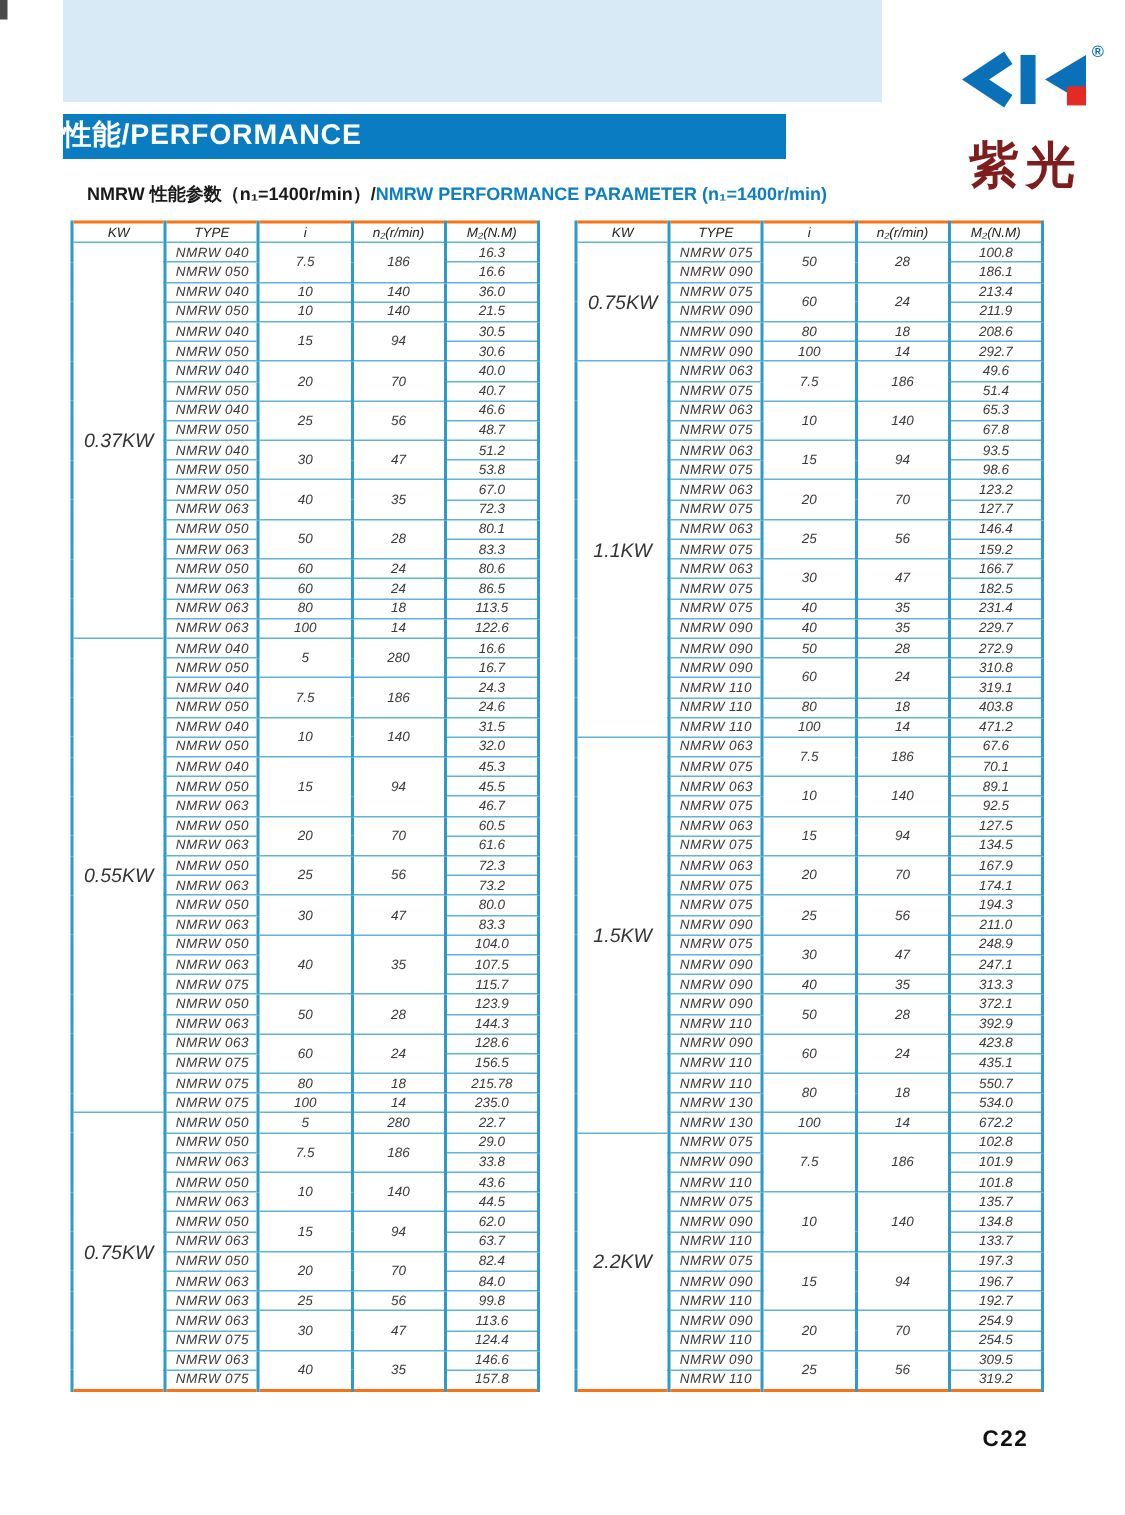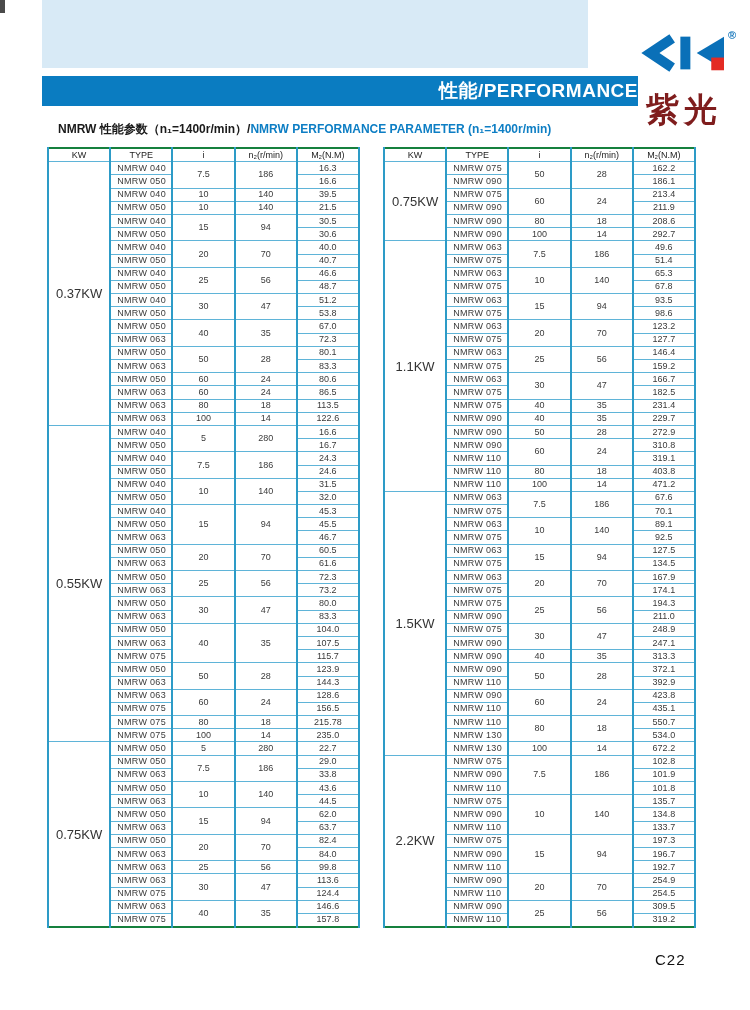--- a/index.html
+++ b/index.html
@@ -1,43 +1,43 @@
 <!DOCTYPE html>
 <html><head>
 <meta charset="utf-8">
 <style>
   html,body{margin:0;padding:0;background:#ffffff;}
   .page{position:relative;width:750px;height:1010px;background:#ffffff;overflow:hidden;
         font-family:"Liberation Sans","DejaVu Sans",sans-serif;}
   .corner-mark{position:absolute;left:0;top:0;width:5px;height:13px;background:#4a4a4a;}
   .top-band{position:absolute;left:42px;top:0;width:546px;height:68px;background:#d8eaf6;}
-  .banner{position:absolute;left:42px;top:76px;width:596px;height:30px;background:#0a7cc1;
+  .banner{position:absolute;left:42px;top:76px;width:482px;height:30px;background:#0a7cc1;
           color:#ffffff;font-weight:bold;font-size:19px;line-height:30px;
-          box-sizing:border-box;letter-spacing:0.5px;text-align:right;}
+          box-sizing:border-box;letter-spacing:0.5px;}
   .doc-title{position:absolute;left:46px;top:121px;font-size:12px;font-weight:bold;white-space:nowrap;margin-left:12px;}
   .t-black{color:#1a1a1a;}
   .t-blue{color:#0d7ec4;}
   .logo{position:absolute;left:628px;top:33px;width:112px;}
   .logo svg{display:block;margin:0 auto;}
   .logo .reg{position:absolute;right:4px;top:-4px;font-size:11px;font-weight:bold;color:#0a70b8;}
   .logo-cn{margin-top:20px;text-align:center;font-size:33px;font-weight:bold;color:#7f1d1d;
            letter-spacing:5px;line-height:1;}
   table.perf{position:absolute;top:147px;width:313px;border-collapse:collapse;table-layout:fixed;
-             border:2px solid #15803d;}
+             border:2px solid #f97316;font-style:italic;}
   #table-left{left:47px;}
   #table-right{left:383px;}
   table.perf th,table.perf td{
       border-top:1px solid #5fb4d8;border-bottom:1px solid #5fb4d8;
       border-left:2px solid #2d9bc7;border-right:2px solid #2d9bc7;
       height:12.2px;padding:0;font-size:9px;line-height:1;color:#3a3a3a;
       text-align:center;vertical-align:middle;font-weight:normal;overflow:hidden;white-space:nowrap;}
   table.perf th{color:#222222;}
   table.perf td.type{text-align:left;padding-left:6px;letter-spacing:0.3px;}
   table.perf td.kw{font-size:13px;color:#333333;}
-  .page-num{position:absolute;left:655px;top:951px;font-size:15px;font-weight:normal;
+  .page-num{position:absolute;left:655px;top:951px;font-size:15px;font-weight:bold;
             color:#111111;letter-spacing:1px;}
 </style>
 </head>
 <body>
 
 <div class="page">
 
   <div class="corner-mark"></div>
   <div class="top-band"></div>
 
@@ -79,21 +79,21 @@
           <td>16.3</td>
         </tr>
         <tr>
           <td class="type">NMRW 050</td>
           <td>16.6</td>
         </tr>
         <tr>
           <td class="type">NMRW 040</td>
           <td rowspan="1">10</td>
           <td rowspan="1">140</td>
-          <td>39.5</td>
+          <td>36.0</td>
         </tr>
         <tr>
           <td class="type">NMRW 050</td>
           <td rowspan="1">10</td>
           <td rowspan="1">140</td>
           <td>21.5</td>
         </tr>
         <tr>
           <td class="type">NMRW 040</td>
           <td rowspan="2">15</td>
@@ -383,21 +383,21 @@
           <th>n₂(r/min)</th>
           <th>M₂(N.M)</th>
         </tr>
       </thead>
       <tbody>
         <tr>
           <td class="kw" rowspan="6">0.75KW</td>
           <td class="type">NMRW 075</td>
           <td rowspan="2">50</td>
           <td rowspan="2">28</td>
-          <td>162.2</td>
+          <td>100.8</td>
         </tr>
         <tr>
           <td class="type">NMRW 090</td>
           <td>186.1</td>
         </tr>
         <tr>
           <td class="type">NMRW 075</td>
           <td rowspan="2">60</td>
           <td rowspan="2">24</td>
           <td>213.4</td>

